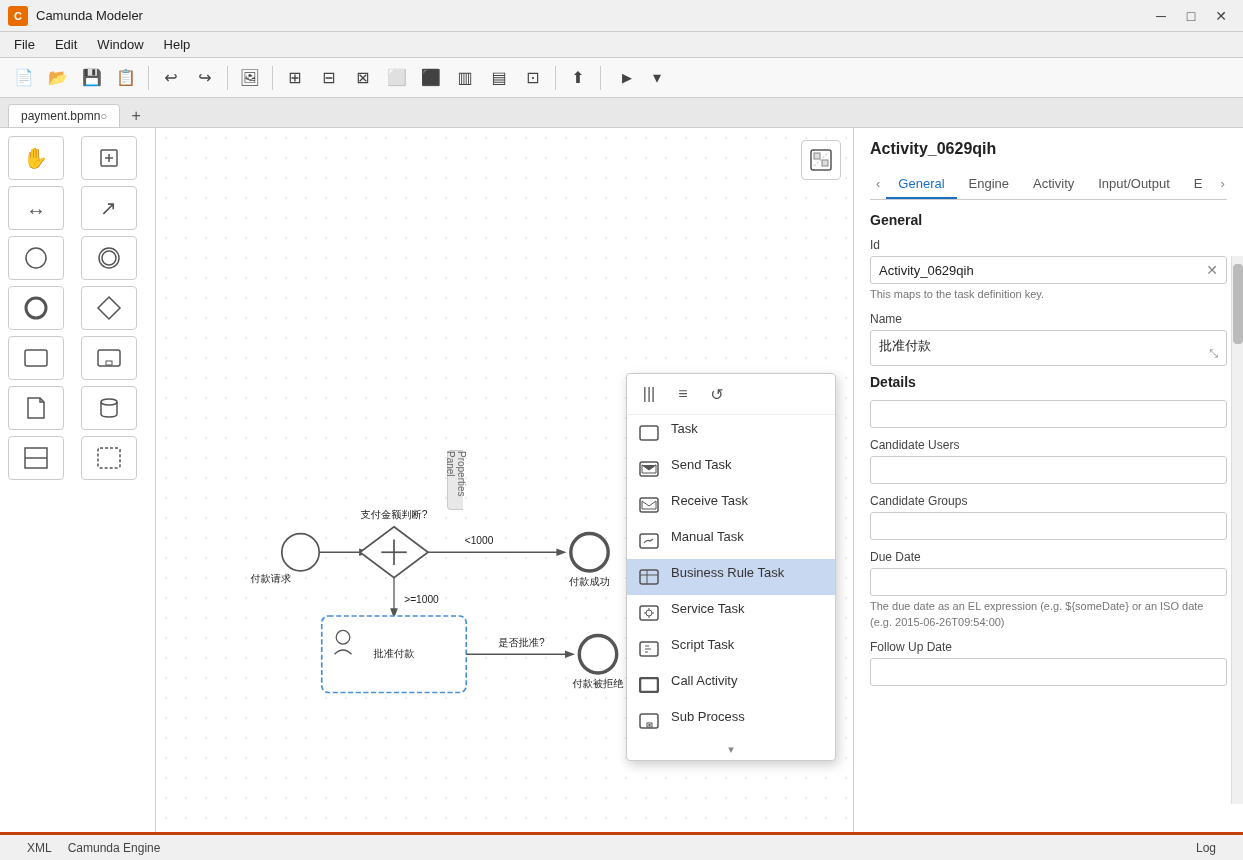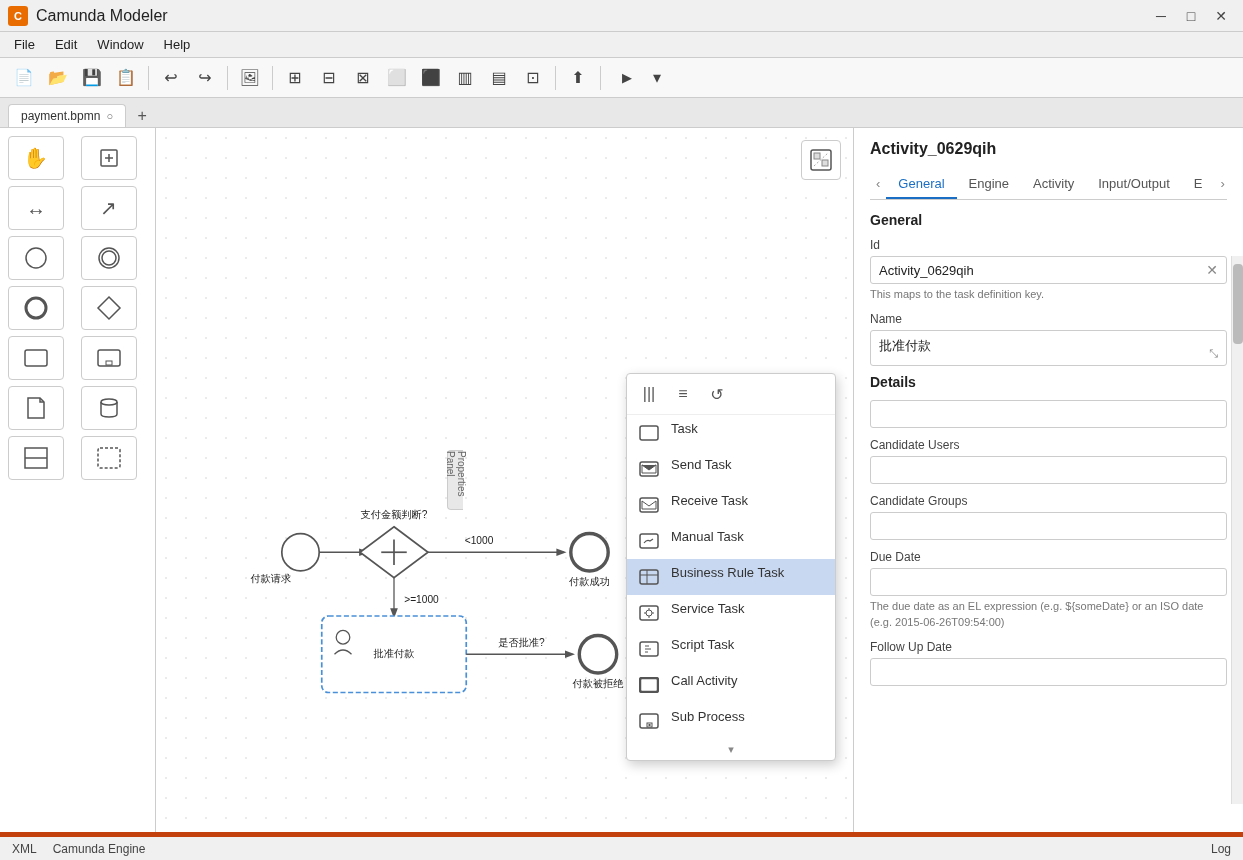--- a/index.html
+++ b/index.html
@@ -16,21 +16,21 @@
       user-select: none;
     }
     .title-bar-logo {
       width: 20px; height: 20px;
       background: #e86c00;
       border-radius: 3px;
       margin-right: 8px;
       display: flex; align-items: center; justify-content: center;
       color: white; font-weight: bold; font-size: 11px;
     }
-    .title-bar-text { font-size: 16px; color: #222; flex: 1; }
+    .title-bar-text { font-size: 13px; color: #222; flex: 1; }
     .title-bar-controls { display: flex; gap: 2px; }
     .title-bar-btn {
       width: 28px; height: 22px;
       background: none; border: none; cursor: pointer;
       font-size: 14px; color: #444;
       display: flex; align-items: center; justify-content: center;
     }
 
     
     .menu-bar {
@@ -83,21 +83,21 @@
       align-items: flex-end;
       padding: 0 8px;
       border-bottom: 1px solid #ccc;
     }
     .tab {
       background: white;
       border: 1px solid #ccc;
       border-bottom: none;
       border-radius: 4px 4px 0 0;
       padding: 4px 12px;
-      display: flex; align-items: center; gap: 6px;
+      display: flex; align-items: center; 
       cursor: pointer; font-size: 12px; color: #333;
       min-width: 100px;
     }
     .tab-close { font-size: 11px; color: #666; cursor: pointer; }
     .tab-add {
       width: 24px; height: 22px;
       background: none; border: none; cursor: pointer;
       font-size: 16px; color: #555;
       display: flex; align-items: center; justify-content: center;
       margin-left: 4px;
@@ -270,24 +270,24 @@
       background: #bbb;
       border-radius: 4px;
       position: absolute;
       top: 8px; left: 1px;
     }
 
     
     .status-bar {
       height: 28px;
       background: #f0f0f0;
-      border-top: 5px solid #c2410c;
+      border-top: 3px solid #c2410c;
       display: flex;
       align-items: center;
-      padding: 0 12px;
+      padding: 0 27px;
       gap: 16px;
       font-size: 12px; color: #444;
     }
     .status-item { cursor: pointer; }
     .status-right { margin-left: auto; }
 
     
     .props-toggle {
       position: absolute;
       right: 390px;

